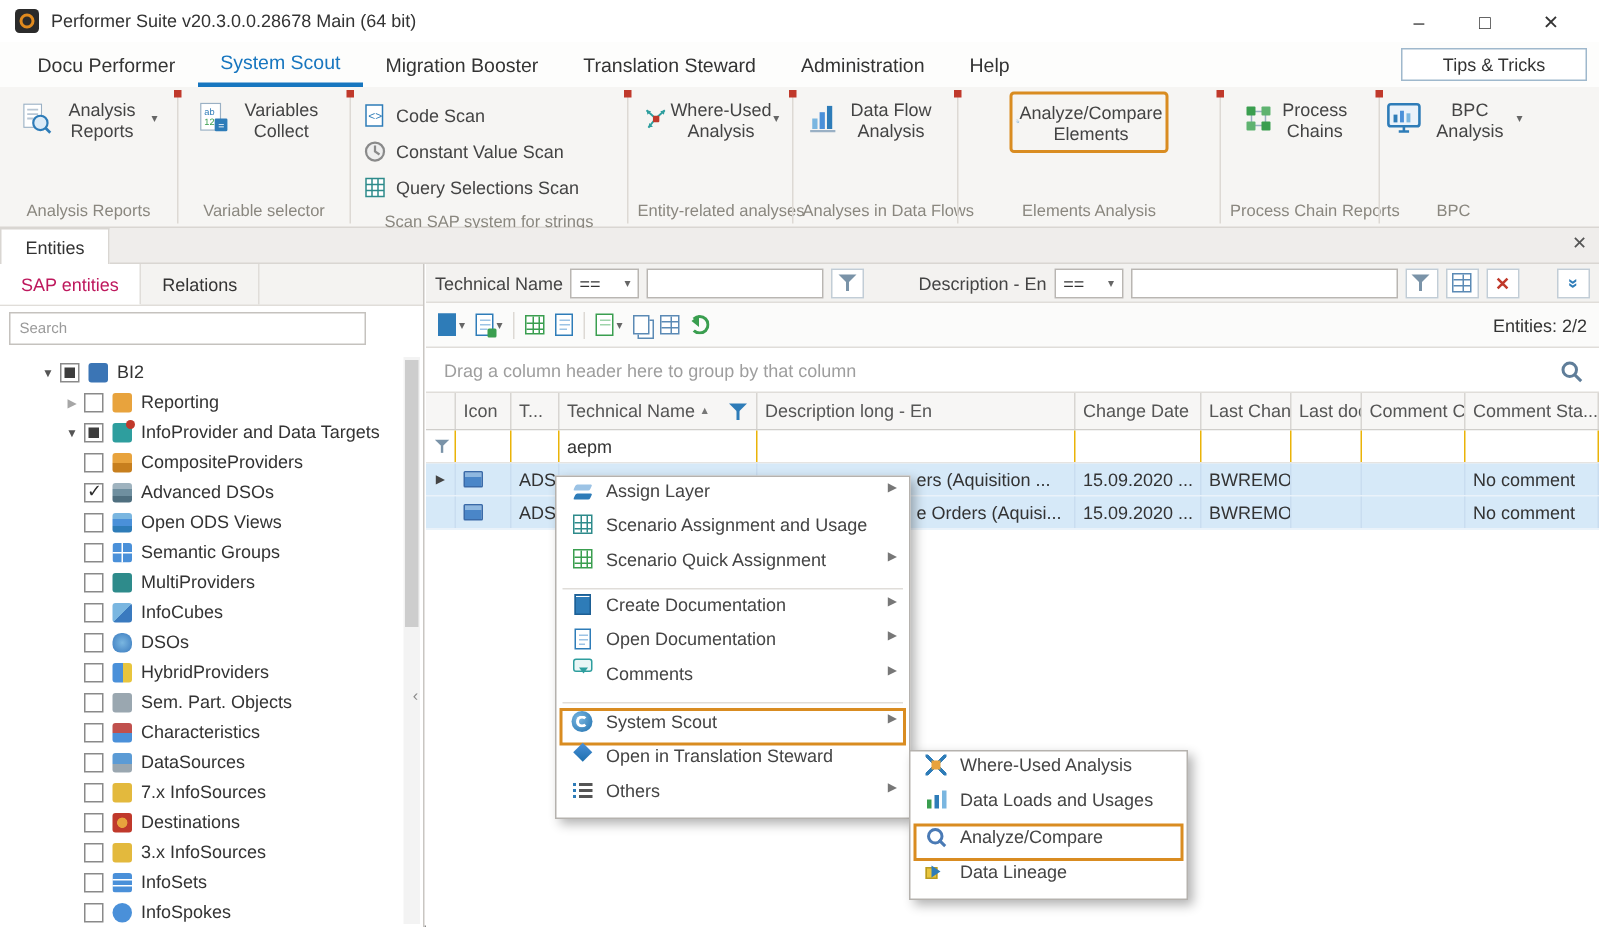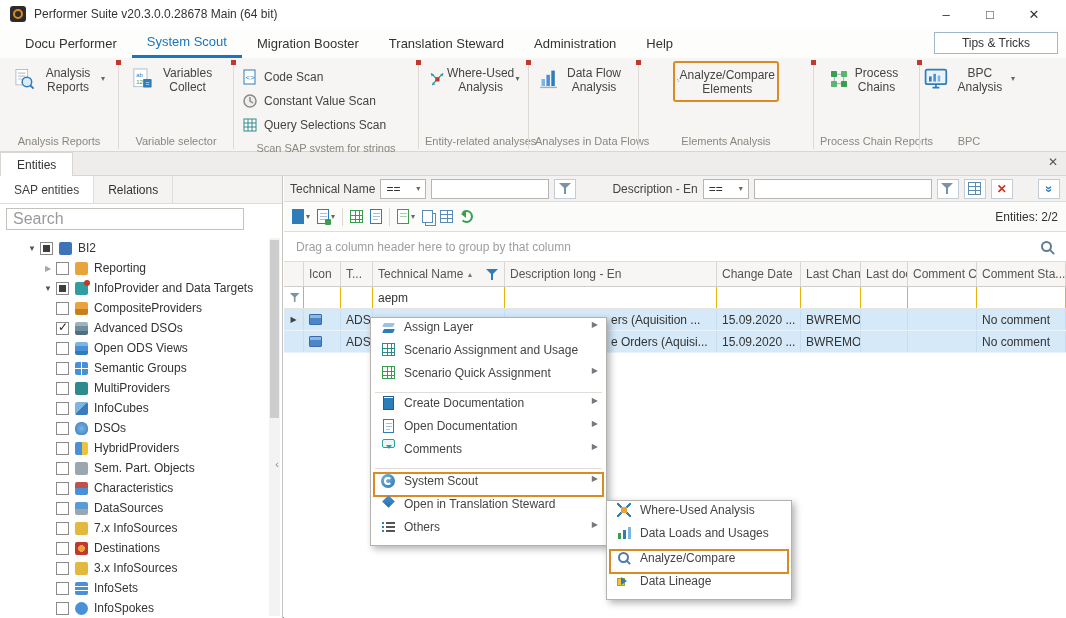--- a/index.html
+++ b/index.html
@@ -37,23 +37,23 @@
 
 
 .doctabs{position:absolute;top:152px;left:0;right:0;height:24px;background:#efedeb;border-bottom:1px solid #d9d6d2}
 .doctab{position:absolute;left:0;top:0;height:24px;background:#fff;border:1px solid #d9d6d2;border-bottom:none;display:flex;align-items:center;padding:0 16px;font-size:12px;color:#333}
 .doctabs .strip-close{position:absolute;right:8px;top:3px;font-size:12px;color:#555}
 
 
 .left{position:absolute;top:176px;left:0;width:283px;bottom:0;background:#fff;border-right:1px solid #c9c6c2}
 .pane-tabs{position:absolute;top:0;left:0;right:0;height:28px;background:#f4f3f1;display:flex;border-bottom:1px solid #e0ddd9}
 .ptab{padding:0 14px;display:flex;align-items:center;font-size:12px;color:#333;border-right:1px solid #e0ddd9}
-.ptab.active{background:#fff;color:#404040}
+.ptab.active{background:#fff;color:#be185d}
 .search-row{position:absolute;top:28px;left:0;right:0;height:30px;display:flex;align-items:center;padding:0 6px}
-.search-input{width:238px;height:22px;border:1px solid #c5c2be;padding:0 6px;font-family:"Liberation Sans",sans-serif;font-size:16px;color:#333}
+.search-input{width:238px;height:22px;border:1px solid #c5c2be;padding:0 6px;font-family:"Liberation Sans",sans-serif;font-size:10px;color:#333}
 .search-input::placeholder{color:#9a9a9a}
 .tree{position:absolute;top:62px;left:0;right:16px;bottom:0;overflow:hidden}
 .trow{display:flex;align-items:center;height:20px;white-space:nowrap;padding-left:24px}
 .trow.lvl1{padding-left:40px}
 .trow.lvl2{padding-left:56px}
 .texp{width:16px;flex:none;text-align:center;font-size:8px}
 .texp.open::before{content:"▼";color:#555}
 .texp.closed::before{content:"▶";color:#a6a6a6}
 .tchk{width:13px;height:13px;border:1px solid #8a8a8a;background:#fff;margin-right:6px;position:relative;flex:none}
 .tchk.partial::after{content:"";position:absolute;inset:2px;background:#3d3d3d}

